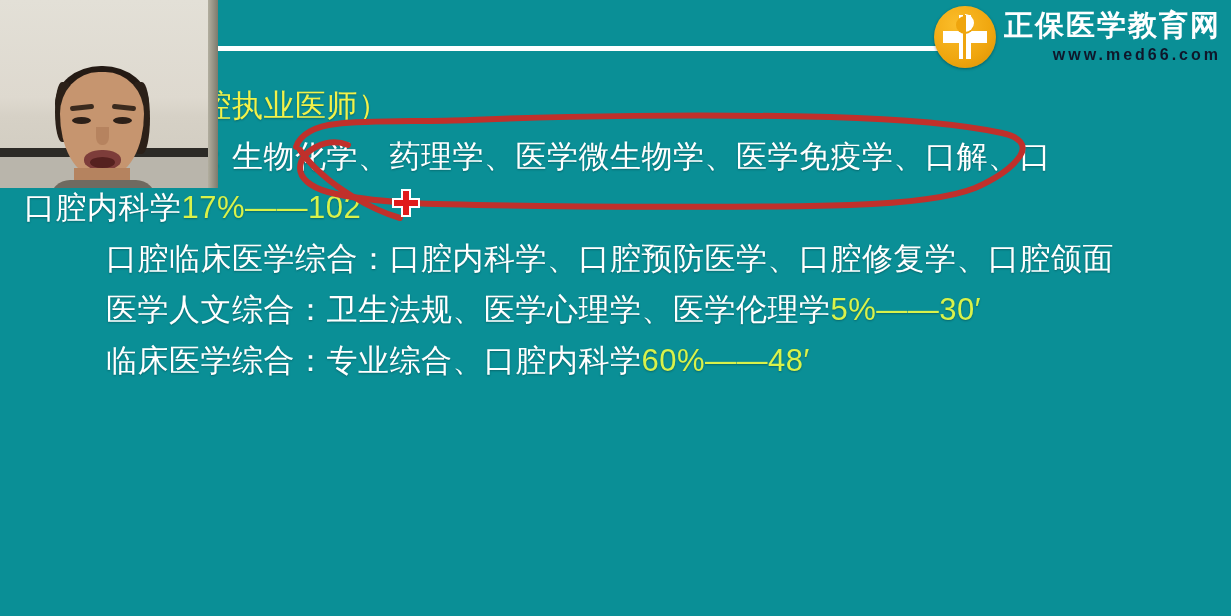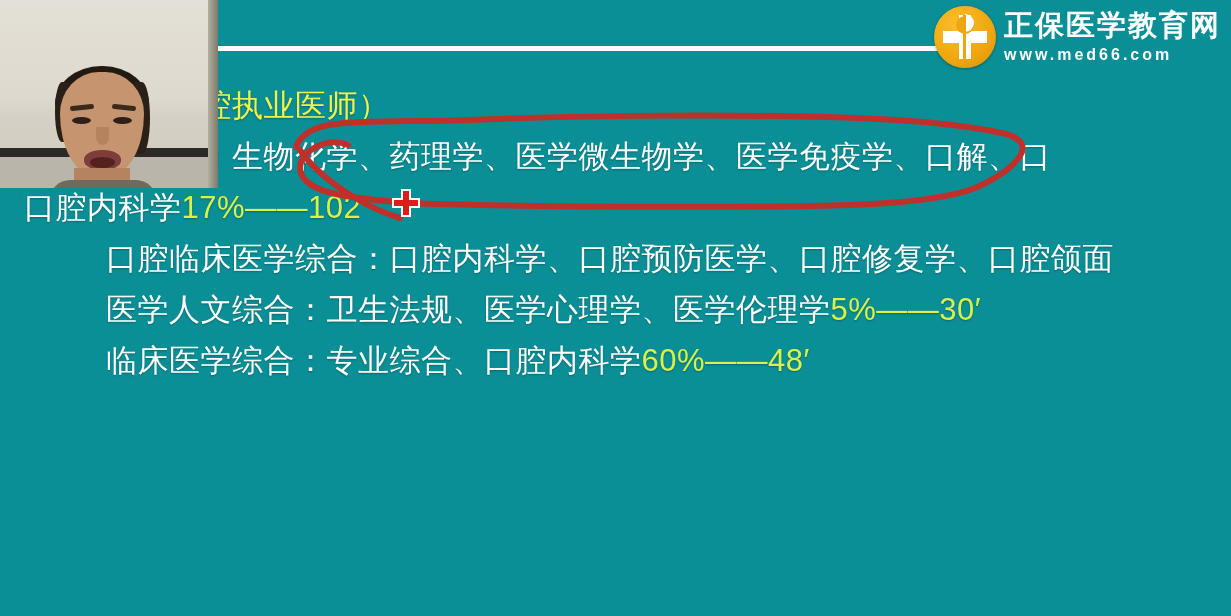--- a/index.html
+++ b/index.html
@@ -192,20 +192,21 @@
   }
 
   
   .logo {
     position: absolute;
     right: 10px;
     top: 6px;
     display: flex;
     align-items: center;
     gap: 8px;
+    text-align: right;
   }
   .logo-mark {
     position: relative;
     width: 62px;
     height: 62px;
     border-radius: 50%;
     background: radial-gradient(circle at 36% 30%, #fbbd2a 0%, #efa50d 62%, #d98f06 100%);
     box-shadow: 0 1px 3px rgba(0,0,0,0.35);
     flex: 0 0 auto;
   }
@@ -213,21 +214,21 @@
   .logo-title {
     font-size: 29px;
     font-weight: bold;
     color: #ffffff;
     letter-spacing: 2px;
     white-space: nowrap;
   }
   .logo-url {
     font-size: 16px;
     font-weight: bold;
-    color: #ffffff;
+    color: #0f172a;
     letter-spacing: 3px;
     margin-top: 7px;
     white-space: nowrap;
   }
 </style>
 </head>
 <body>
 
 <div id="stage">
 

